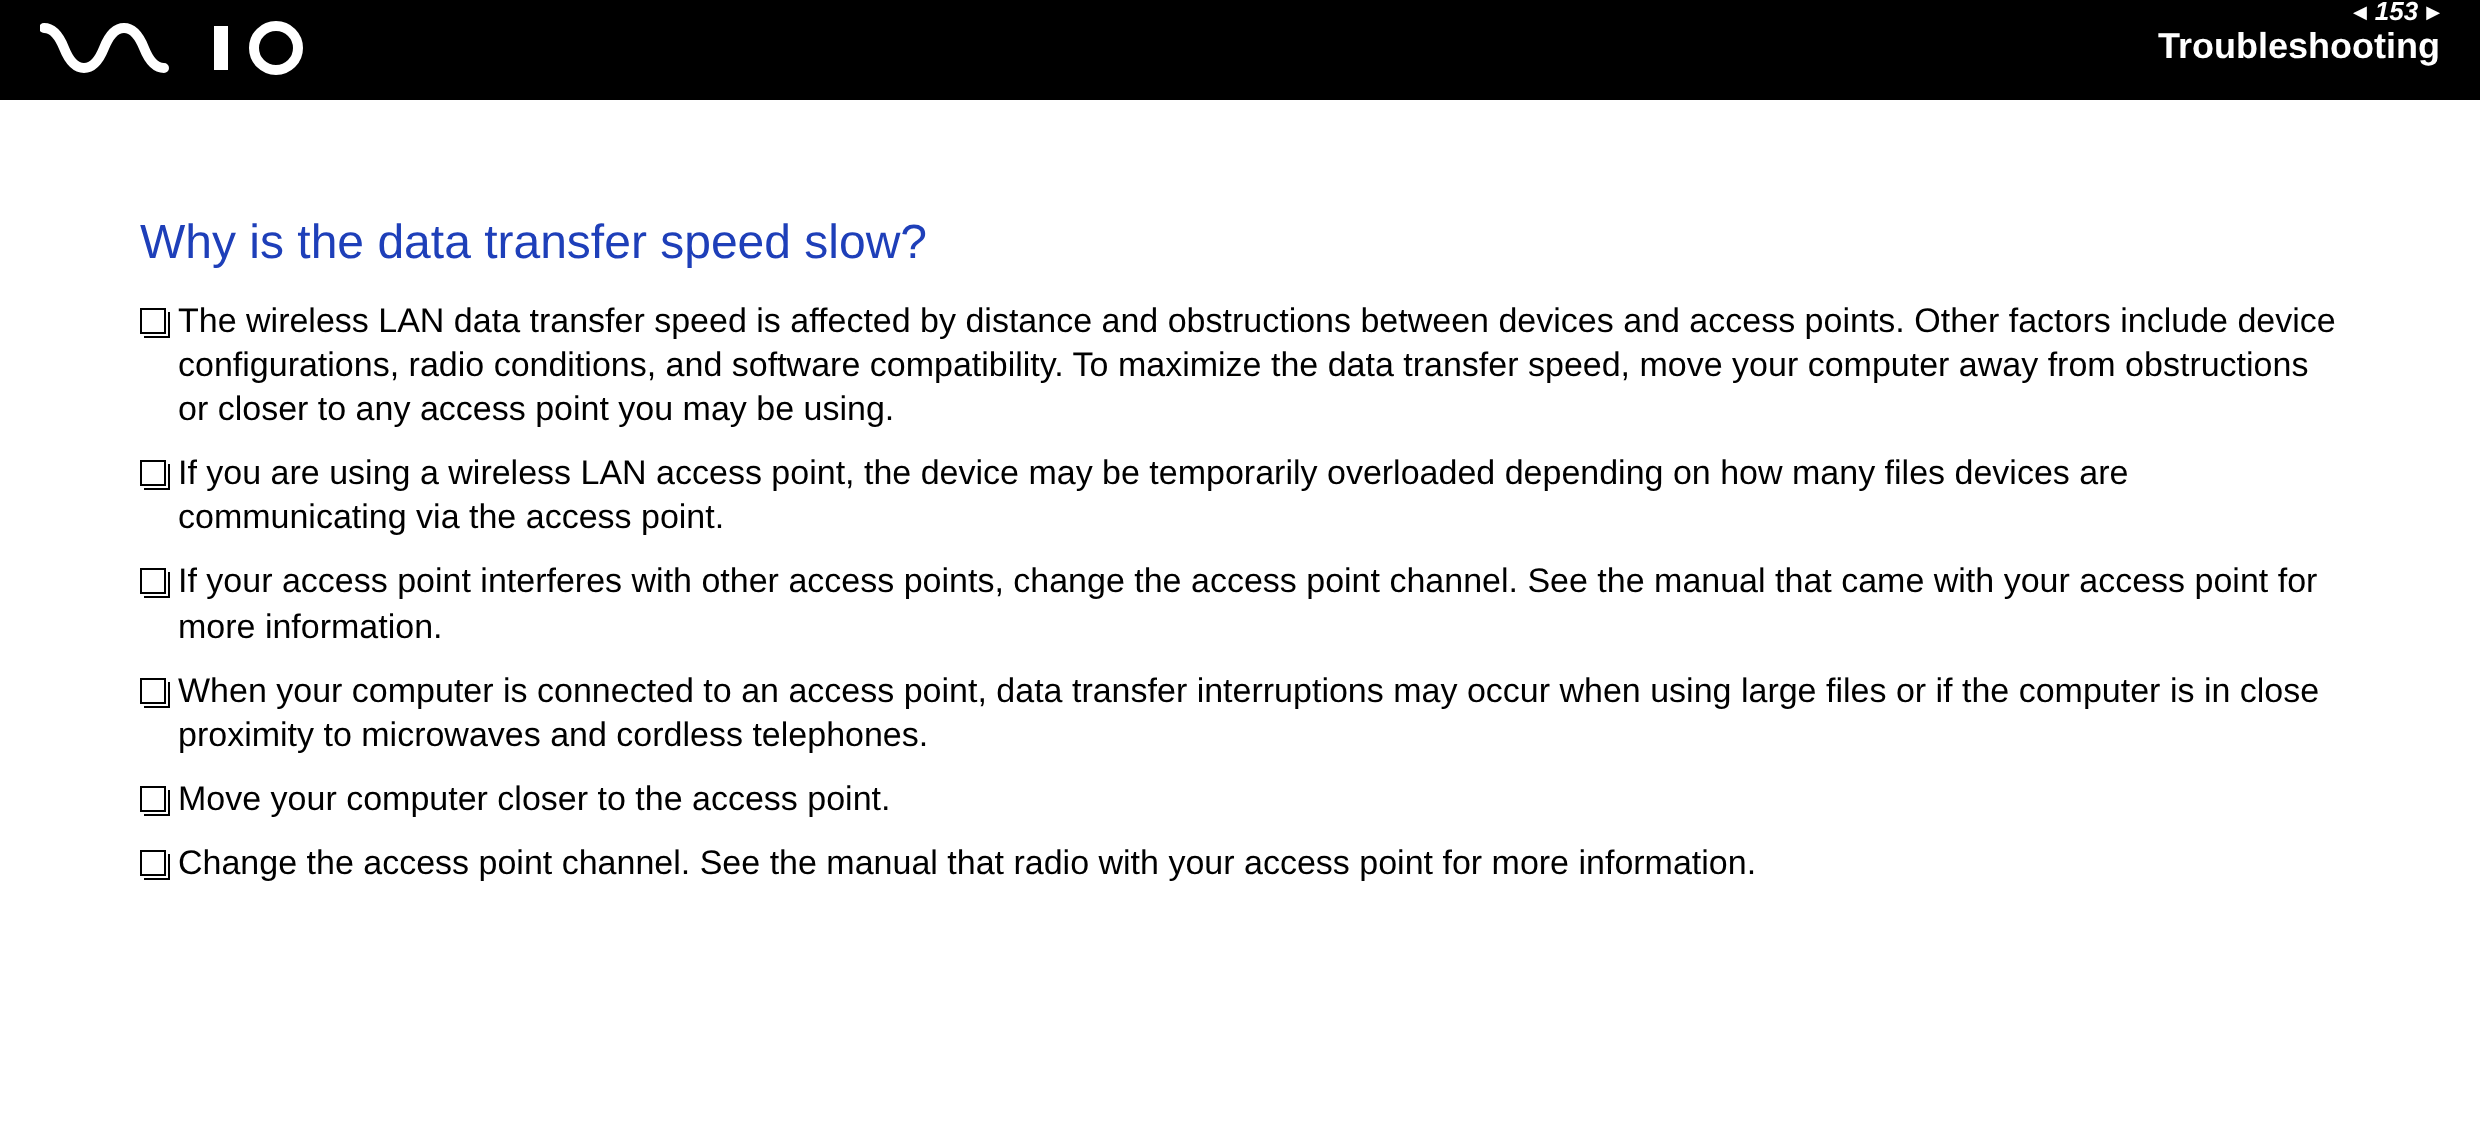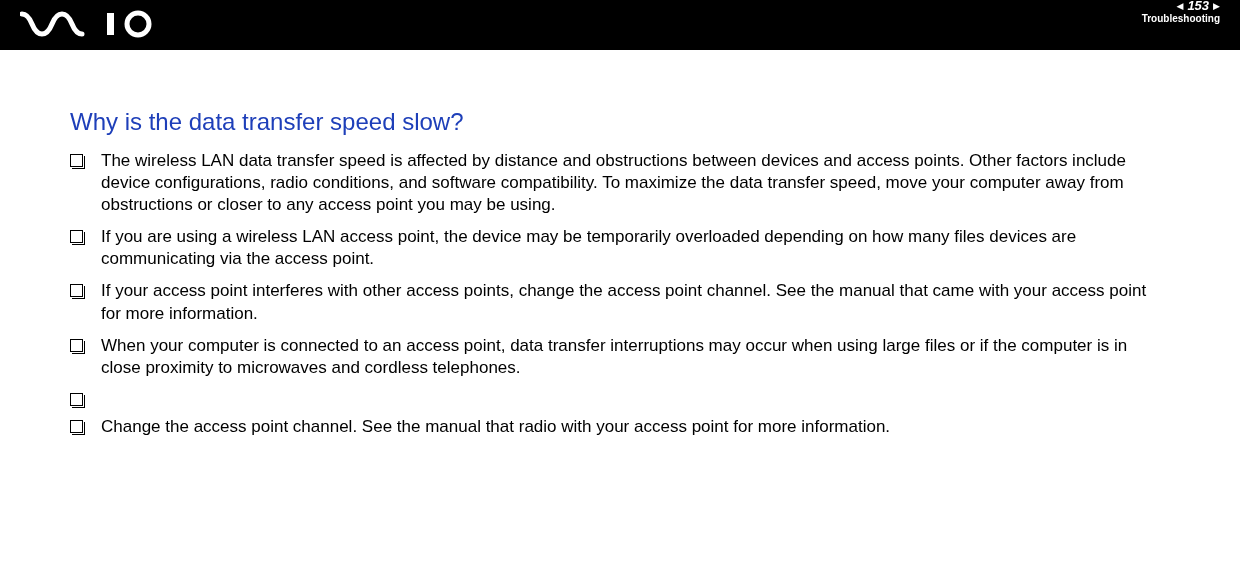--- a/index.html
+++ b/index.html
@@ -48,21 +48,21 @@
       font-size: 9px;
     }
     .page-number {
       color: #fff;
       font-size: 13px;
       font-weight: bold;
       font-style: italic;
     }
     .section-title {
       color: #fff;
-      font-size: 10px;
+      font-size: 18px;
       font-weight: bold;
       margin-top: 0;
     }
     .content {
       padding: 58px 70px 0 70px;
     }
     .heading {
       color: #1e3fb9;
       font-size: 24px;
       font-weight: normal;
@@ -71,21 +71,21 @@
     .heading2 {
       margin-top: 18px;
     }
     .bullet-list {
       list-style: none;
     }
     .bullet-item {
       display: flex;
       align-items: flex-start;
       margin-bottom: 10px;
-      gap: 18px;
+      gap: 6px;
     }
     .bullet-icon {
       flex-shrink: 0;
       width: 13px;
       height: 13px;
       border: 1.5px solid #000;
       margin-top: 4px;
       position: relative;
     }
     .bullet-icon::after {
@@ -142,19 +142,20 @@
     </li>
   </ul>
 
   <ul class="bullet-list">
     <li class="bullet-item">
       <span class="bullet-icon"></span>
       <span class="bullet-text">When your computer is connected to an access point, data transfer interruptions may occur when using large files or if the computer is in close proximity to microwaves and cordless telephones.</span>
     </li>
     <li class="bullet-item">
       <span class="bullet-icon"></span>
+      <span class="bullet-text">Move your computer closer to the access point.</span>
     </li>
     <li class="bullet-item">
       <span class="bullet-icon"></span>
       <span class="bullet-text">Change the access point channel. See the manual that radio with your access point for more information.</span>
     </li>
   </ul>
 </div>
 
 </body></html>

